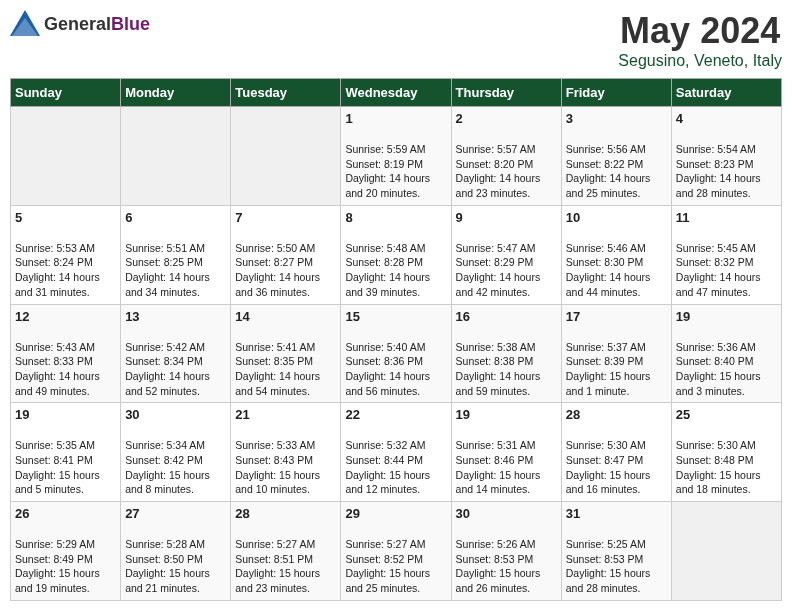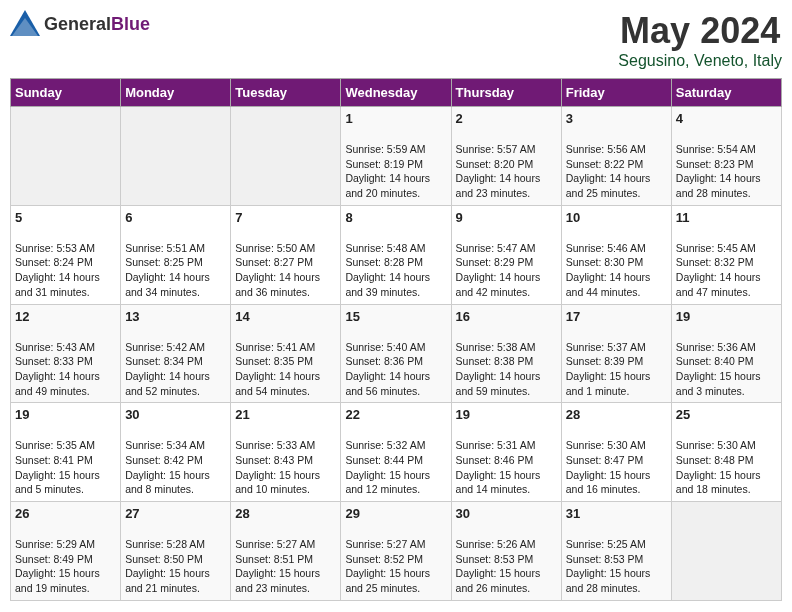--- a/index.html
+++ b/index.html
@@ -46,21 +46,21 @@
     .subtitle {
       font-size: 16px;
       color: #14532d;
     }
     .calendar-table {
       width: 100%;
       border-collapse: collapse;
       table-layout: fixed;
     }
     .calendar-table thead tr th {
-      background-color: #701a75;
+      background-color: #14532d;
       color: #fff;
       font-size: 13px;
       font-weight: bold;
       padding: 6px 4px;
       border: 1px solid #aaa;
       text-align: left;
     }
     .calendar-table tbody tr td {
       border: 1px solid #ccc;
       vertical-align: top;

